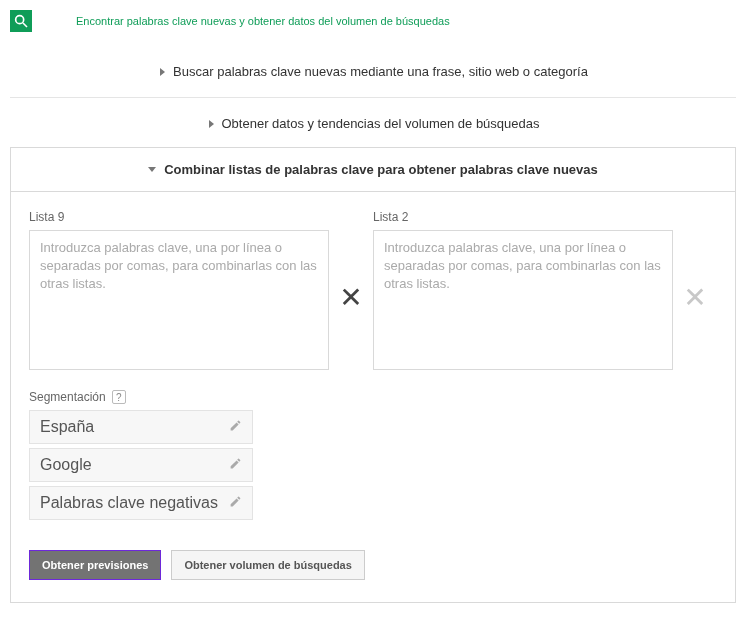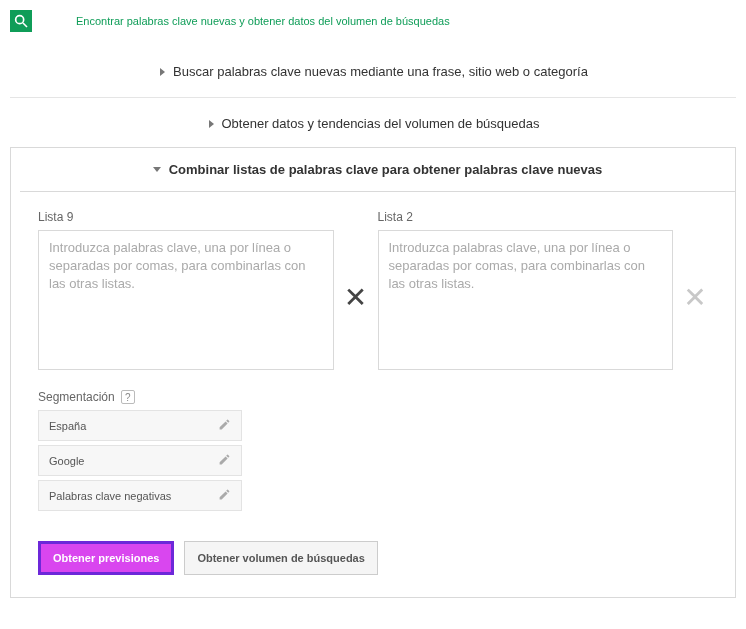--- a/index.html
+++ b/index.html
@@ -60,21 +60,20 @@
     border-right: 4px solid transparent;
     border-top: 5px solid #777;
   }
   .separator {
     border: none;
     border-top: 1px solid #e5e5e5;
     margin: 4px 0;
   }
   .panel {
     border: 1px solid #d9d9d9;
-    padding-left: 9px;
   }
   .panel .acc-header {
     padding: 14px 12px;
     font-weight: bold;
     border-bottom: 1px solid #d9d9d9;
   }
   .panel-body {
     padding: 18px 18px 22px 18px;
   }
   .lists-row {
@@ -132,26 +131,26 @@
     width: 14px; height: 14px;
     border: 1px solid #bbb;
     color: #888;
     font-size: 10px;
     border-radius: 2px;
   }
   .seg-row {
     display: flex;
     align-items: center;
     justify-content: space-between;
-    width: 204px;
+    width: 224px;
     border: 1px solid #e3e3e3;
     background: #f7f7f7;
     padding: 7px 10px;
     margin-bottom: 4px;
-    font-size: 11px;
+    font-size: 16px;
     color: #555;
     cursor: pointer;
   }
   .pencil {
     color: #aaa;
   }
   .pencil svg { width: 13px; height: 13px; }
   .btn-row {
     margin-top: 30px;
     display: flex;
@@ -161,22 +160,22 @@
     padding: 8px 12px;
     font-size: 11px;
     font-weight: bold;
     border: 1px solid #ccc;
     background: #f5f5f5;
     color: #555;
     cursor: pointer;
     font-family: Arial, sans-serif;
   }
   .btn.primary {
-    background: #d946ef;
-    border: 3px solid #6d28d9;
+    background: #737373;
+    border: 1px solid #6d28d9;
     color: #fff;
   }
 </style>
 </head>
 <body>
 
 <div class="header">
   <span class="header-icon">
     <svg viewBox="0 0 24 24" fill="none" stroke="white" stroke-width="2.5">
       <circle cx="10" cy="10" r="6"></circle>

